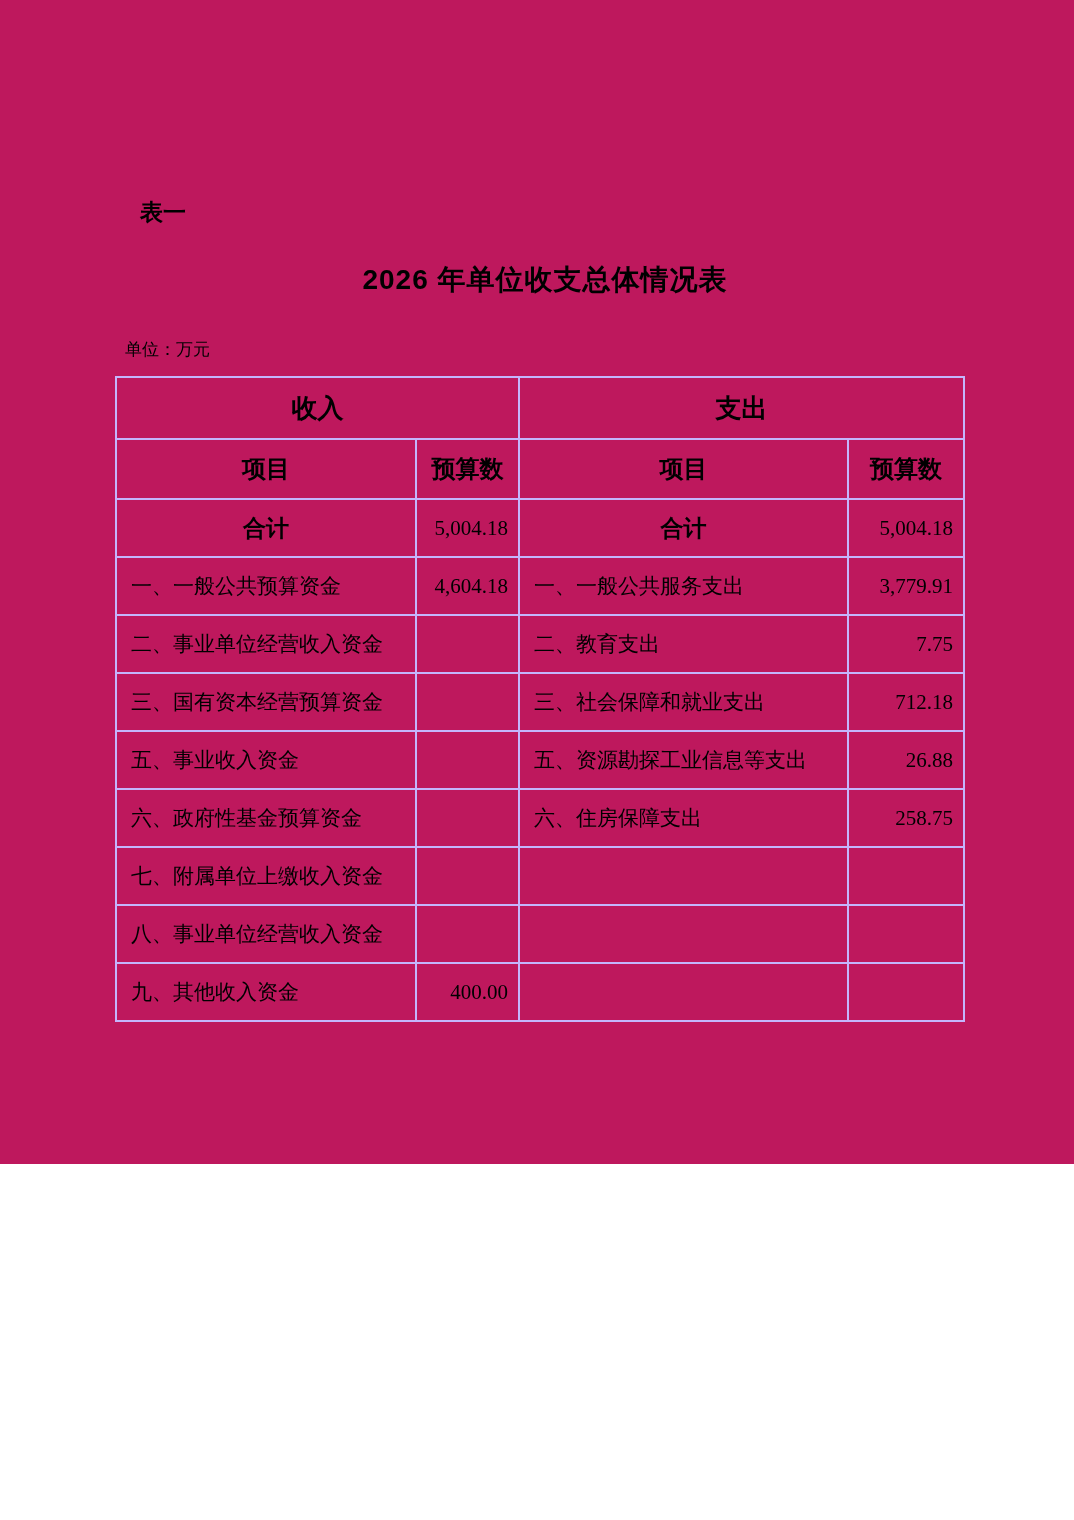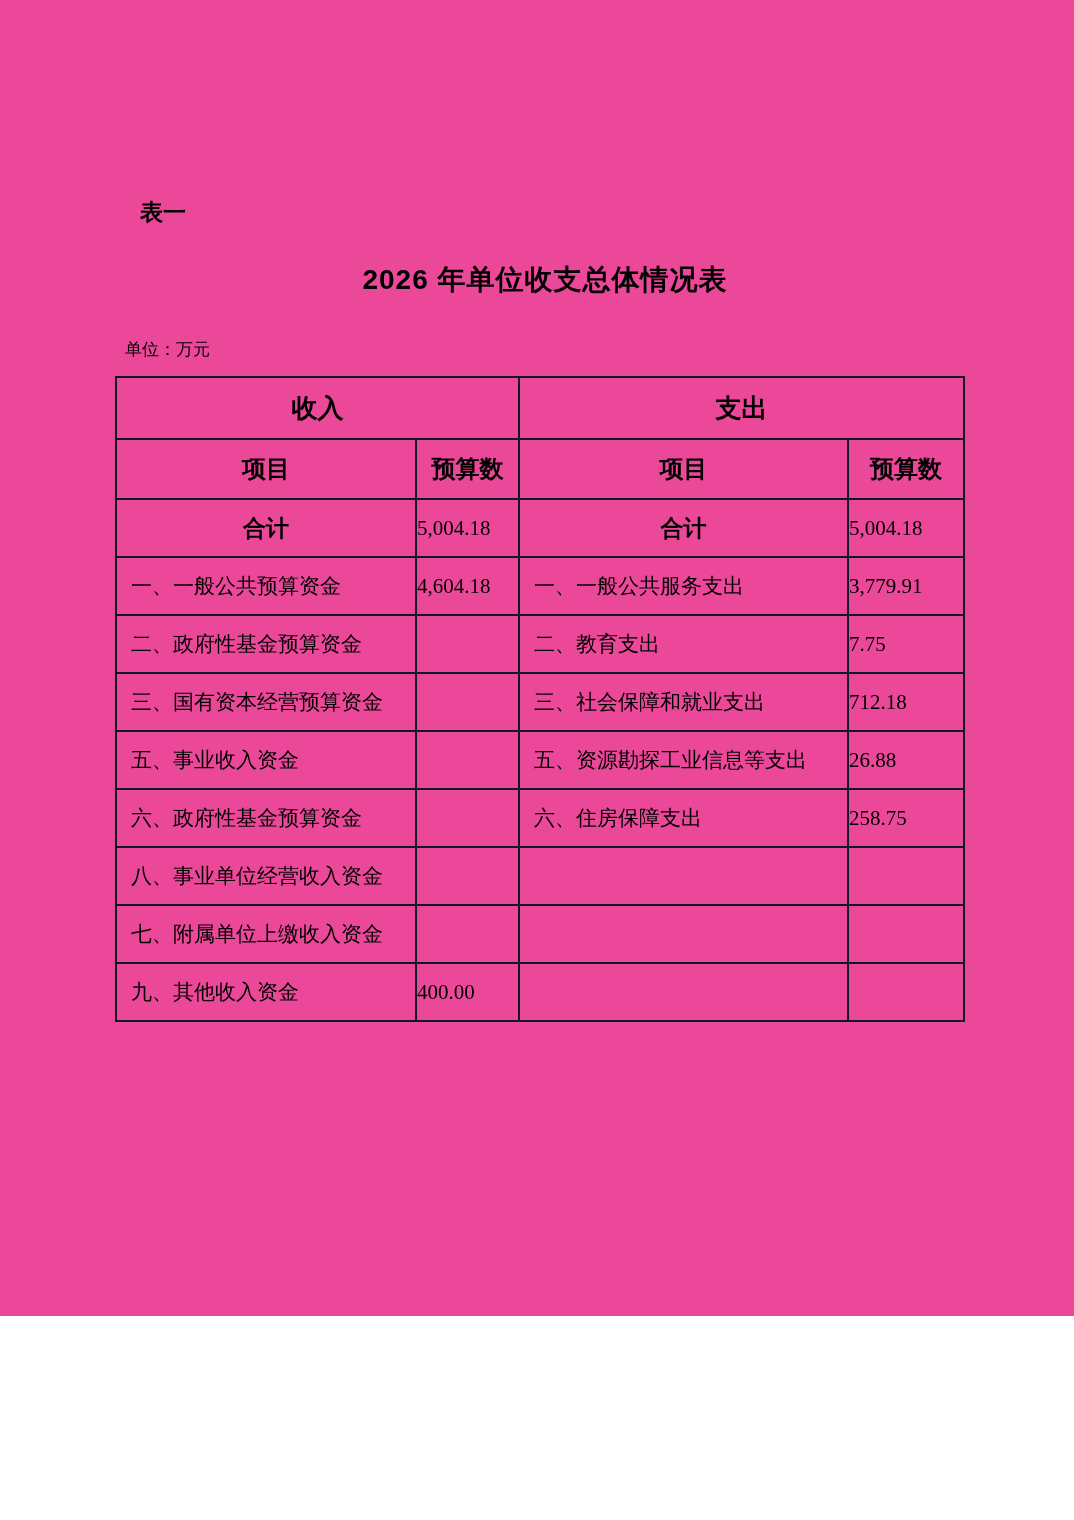--- a/index.html
+++ b/index.html
@@ -4,22 +4,22 @@
 <style>
   html, body {
     margin: 0;
     padding: 0;
     background: #ffffff;
     color: #000000;
   }
   .page {
     position: relative;
     width: 1074px;
-    height: 1316px;
-    background: #ec4899;
+    height: 1164px;
+    background: #be185d;
     font-family: "Liberation Serif", serif;
     overflow: hidden;
   }
   .table-label {
     position: absolute;
     left: 140px;
     top: 199px;
     font-size: 23px;
     line-height: 1.2;
     font-weight: bold;
@@ -50,21 +50,21 @@
   }
   table.budget-table {
     position: absolute;
     left: 115px;
     top: 376px;
     width: 848px;
     border-collapse: collapse;
     table-layout: fixed;
   }
   .budget-table th, .budget-table td {
-    border: 2px solid #0f172a;
+    border: 2px solid #c4b5fd;
     padding: 0;
     vertical-align: middle;
     overflow: hidden;
   }
   .budget-table thead tr.section-row th {
     height: 60px;
     font-family: "Liberation Sans", sans-serif;
     font-size: 26px;
     font-weight: bold;
     text-align: center;
@@ -81,20 +81,21 @@
   }
   .budget-table td.item {
     font-size: 21px;
     text-align: left;
     padding-left: 14px;
     font-family: "Liberation Serif", serif;
     margin-top: 46px;
   }
   .budget-table td.num {
     font-size: 21px;
+    text-align: right;
     padding-right: 10px;
     font-family: "Liberation Serif", serif;
   }
   .budget-table tr.total-row td.item {
     font-family: "Liberation Sans", sans-serif;
     font-weight: bold;
     font-size: 23px;
     text-align: center;
     padding-left: 0;
   }
@@ -154,21 +155,21 @@
         <td class="item">合计</td>
         <td class="num">5,004.18</td>
       </tr>
       <tr>
         <td class="item">一、一般公共预算资金</td>
         <td class="num">4,604.18</td>
         <td class="item">一、一般公共服务支出</td>
         <td class="num">3,779.91</td>
       </tr>
       <tr>
-        <td class="item">二、政府性基金预算资金</td>
+        <td class="item">二、事业单位经营收入资金</td>
         <td class="num"></td>
         <td class="item">二、教育支出</td>
         <td class="num">7.75</td>
       </tr>
       <tr>
         <td class="item">三、国有资本经营预算资金</td>
         <td class="num"></td>
         <td class="item">三、社会保障和就业支出</td>
         <td class="num">712.18</td>
       </tr>
@@ -178,27 +179,27 @@
         <td class="item">五、资源勘探工业信息等支出</td>
         <td class="num">26.88</td>
       </tr>
       <tr>
         <td class="item">六、政府性基金预算资金</td>
         <td class="num"></td>
         <td class="item">六、住房保障支出</td>
         <td class="num">258.75</td>
       </tr>
       <tr>
+        <td class="item">七、附属单位上缴收入资金</td>
+        <td class="num"></td>
+        <td class="item"></td>
+        <td class="num"></td>
+      </tr>
+      <tr>
         <td class="item">八、事业单位经营收入资金</td>
-        <td class="num"></td>
-        <td class="item"></td>
-        <td class="num"></td>
-      </tr>
-      <tr>
-        <td class="item">七、附属单位上缴收入资金</td>
         <td class="num"></td>
         <td class="item"></td>
         <td class="num"></td>
       </tr>
       <tr>
         <td class="item">九、其他收入资金</td>
         <td class="num">400.00</td>
         <td class="item"></td>
         <td class="num"></td>
       </tr>

